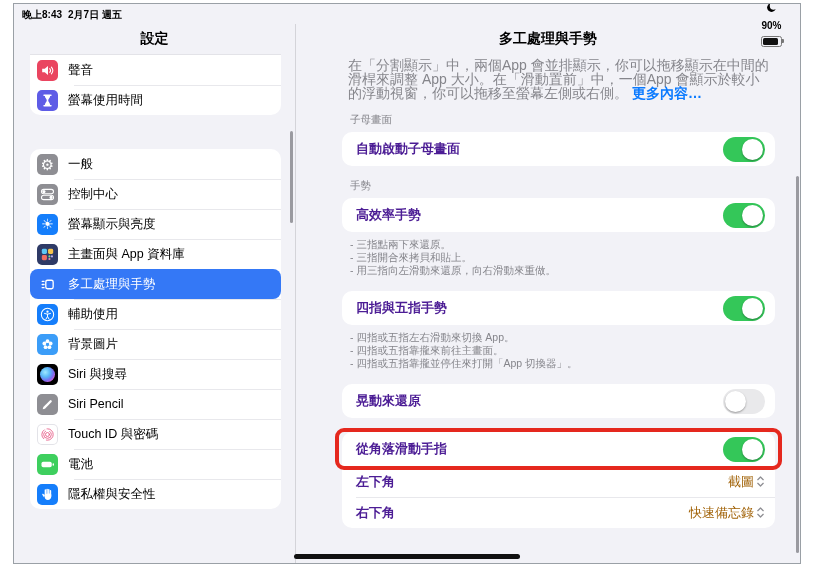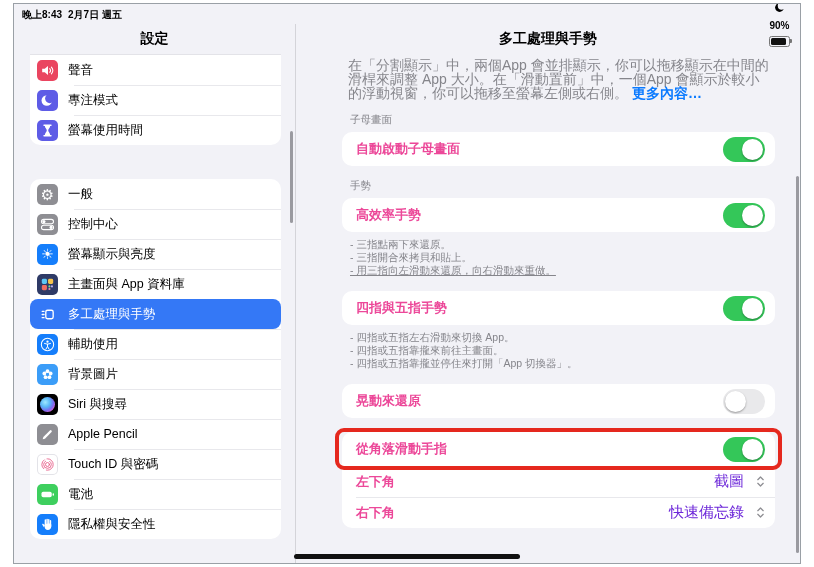--- a/index.html
+++ b/index.html
@@ -2,21 +2,21 @@
 <html><head>
 <meta charset="utf-8">
 <style>
   html,body{margin:0;padding:0;background:#fff;}
   body{width:814px;height:567px;position:relative;overflow:hidden;
        font-family:"Liberation Sans","DejaVu Sans",sans-serif;
        -webkit-font-smoothing:antialiased;}
   .frame{position:absolute;left:13px;top:3px;right:13px;bottom:3px;
          border:1px solid #9aa0a6;background:#f2f2f7;overflow:hidden;}
   
-  .statusbar{position:absolute;left:0;top:0;right:0;height:20px;
+  .statusbar{position:absolute;left:0;top:0;right:8px;height:20px;
              display:flex;justify-content:space-between;align-items:center;
              padding:2px 10px 0 8px;box-sizing:border-box;font-size:10px;color:#000;}
   .sb-left{display:flex;gap:6px;font-weight:bold;}
   .sb-right{display:flex;align-items:center;gap:5px;font-weight:bold;flex-direction:column;}
   .batt{position:relative;width:19px;height:9px;border:1px solid #777;border-radius:2.5px;}
   .batt .fill{position:absolute;left:1px;top:1px;bottom:1px;width:81%;background:#111;border-radius:1.5px;}
   .batt .cap{position:absolute;right:-3px;top:2.5px;width:1.6px;height:3.6px;background:#777;border-radius:0 1px 1px 0;}
   
   .cols{position:absolute;left:0;top:20px;right:0;bottom:0;display:flex;}
   .sidebar{width:281px;position:relative;flex:none;}
@@ -47,33 +47,33 @@
                padding:4px 25px 0 46px;box-sizing:border-box;}
   .intro{font-size:14px;line-height:14px;color:#85858b;margin:0 2px 0 6px;}
   .intro .link{color:var(--link,#0a7aff);font-weight:bold;cursor:pointer;}
   .sec-label{font-size:10.5px;color:#85858b;margin:13px 0 5px 8px;}
   .card{background:#fff;border-radius:10px;}
   .card.mt{margin-top:14px;}
   .mrow{position:relative;display:flex;align-items:center;justify-content:space-between;
         height:34px;padding:0 10px 0 14px;}
   .mrow.short{height:31px;}
   .mrow + .mrow::before{content:"";position:absolute;left:14px;right:0;top:0;height:1px;background:#e8e8ec;}
-  .mrow .ttl{font-size:13px;font-weight:600;color:#ec4899;}
+  .mrow .ttl{font-size:13px;font-weight:600;color:#4c1d95;}
   .mrow.annotated::after{content:"";position:absolute;left:-7px;right:-7px;top:-4px;bottom:-4px;
         border:4px solid var(--ann,#e5281e);border-radius:9px;pointer-events:none;z-index:5;}
   .footnote{font-size:10.5px;line-height:13px;color:#85858b;margin:6px 2px 0 8px;}
   
   .toggle{width:42px;height:25px;border-radius:13px;background:#e9e9eb;position:relative;
           flex:none;cursor:pointer;transition:none;}
   .toggle .knob{position:absolute;top:2px;left:2px;width:21px;height:21px;border-radius:50%;
           background:#fff;box-shadow:0 1px 2px rgba(0,0,0,.35);}
   .toggle.on{background:var(--toggle-on,#34c759);}
   .toggle.on .knob{left:auto;right:2px;}
   
-  .sel{display:flex;align-items:center;gap:12px;color:#6d28d9;font-size:15px;cursor:pointer;}
+  .sel{display:flex;align-items:center;gap:2px;color:#a16207;font-size:13px;cursor:pointer;}
   .sel svg{width:9px;height:13px;display:block;}
   .main-scrollbar{position:absolute;right:1px;top:152px;width:3px;bottom:10px;background:#9a9aa0;border-radius:2px;}
   
   .home-indicator{position:absolute;left:50%;bottom:4px;transform:translateX(-50%);
       width:226px;height:5px;border-radius:3px;background:#111;z-index:9;}
 </style>
 </head>
 <body style="--ann: #E5281E; --toggle-on: #34C759; --link: #0A7AFF;">
 
 <div class="frame">
@@ -114,29 +114,20 @@
                 <svg viewBox="0 0 24 24">
                   <path d="M4.5 9.5v5h3.6l4.6 3.9V5.6L8.1 9.5z" fill="#fff"></path>
                   <path d="M15.2 9.3a4.2 4.2 0 0 1 0 5.4M17.5 7.2a7.4 7.4 0 0 1 0 9.6" stroke="#fff" stroke-width="1.5" fill="none" stroke-linecap="round"></path>
                 </svg>
               </span>
               <span class="lbl">聲音</span>
             </div>
             <div class="srow">
               <span class="ic" style="background: rgb(94, 92, 230);">
                 <svg viewBox="0 0 24 24">
-                  <circle cx="11" cy="12" r="7.4" fill="#fff"></circle>
-                  <circle cx="15.2" cy="9.2" r="6.6" fill="#5E5CE6"></circle>
-                </svg>
-              </span>
-              <span class="lbl">專注模式</span>
-            </div>
-            <div class="srow">
-              <span class="ic" style="background: rgb(94, 92, 230);">
-                <svg viewBox="0 0 24 24">
                   <path d="M7 4.6h10M7 19.4h10" stroke="#fff" stroke-width="1.8" stroke-linecap="round"></path>
                   <path d="M8.2 5.4c0 3.4 2.8 4.2 2.8 6.6s-2.8 3.2-2.8 6.6h7.6c0-3.4-2.8-4.2-2.8-6.6s2.8-3.2 2.8-6.6z" fill="#fff"></path>
                 </svg>
               </span>
               <span class="lbl">螢幕使用時間</span>
             </div>
           </div>
           <div class="group">
             <div class="srow">
               <span class="ic" style="background: rgb(142, 142, 147);">
@@ -215,21 +206,21 @@
                 <span class="siri-orb"></span>
               </span>
               <span class="lbl">Siri 與搜尋</span>
             </div>
             <div class="srow">
               <span class="ic" style="background: rgb(142, 142, 147);">
                 <svg viewBox="0 0 24 24">
                   <path d="M5.2 18.8l.9-3.2 9.3-9.3a1.5 1.5 0 0 1 2.1 0l.2.2a1.5 1.5 0 0 1 0 2.1l-9.3 9.3z" fill="#fff"></path>
                 </svg>
               </span>
-              <span class="lbl">Apple Pencil</span>
+              <span class="lbl">Siri Pencil</span>
             </div>
             <div class="srow">
               <span class="ic" style="background: rgb(255, 255, 255); box-shadow: rgb(227, 227, 232) 0px 0px 0px 1px inset;">
                 <svg viewBox="0 0 24 24">
                   <g fill="none" stroke="#E8628C" stroke-width="1.3" stroke-linecap="round">
                     <circle cx="12" cy="12" r="2.8"></circle>
                     <circle cx="12" cy="12" r="5.4" stroke-dasharray="22 6"></circle>
                     <circle cx="12" cy="12" r="8" stroke-dasharray="14 4"></circle>
                   </g>
                 </svg>
@@ -284,21 +275,21 @@
           <div class="card">
             <div class="mrow">
               <span class="ttl">高效率手勢</span>
               <span class="toggle on">
                 <span class="knob"></span>
               </span>
             </div>
           </div>
           <div class="footnote">- 三指點兩下來還原。</div>
           <div class="footnote" style="margin-top: 0px;">- 三指開合來拷貝和貼上。</div>
-          <div class="footnote" style="margin-top: 0px; text-decoration: underline;">- 用三指向左滑動來還原，向右滑動來重做。</div>
+          <div class="footnote" style="margin-top: 0px;">- 用三指向左滑動來還原，向右滑動來重做。</div>
           <div class="card mt">
             <div class="mrow">
               <span class="ttl">四指與五指手勢</span>
               <span class="toggle on">
                 <span class="knob"></span>
               </span>
             </div>
           </div>
           <div class="footnote">- 四指或五指左右滑動來切換 App。</div>
           <div class="footnote" style="margin-top: 0px;">- 四指或五指靠攏來前往主畫面。</div>

